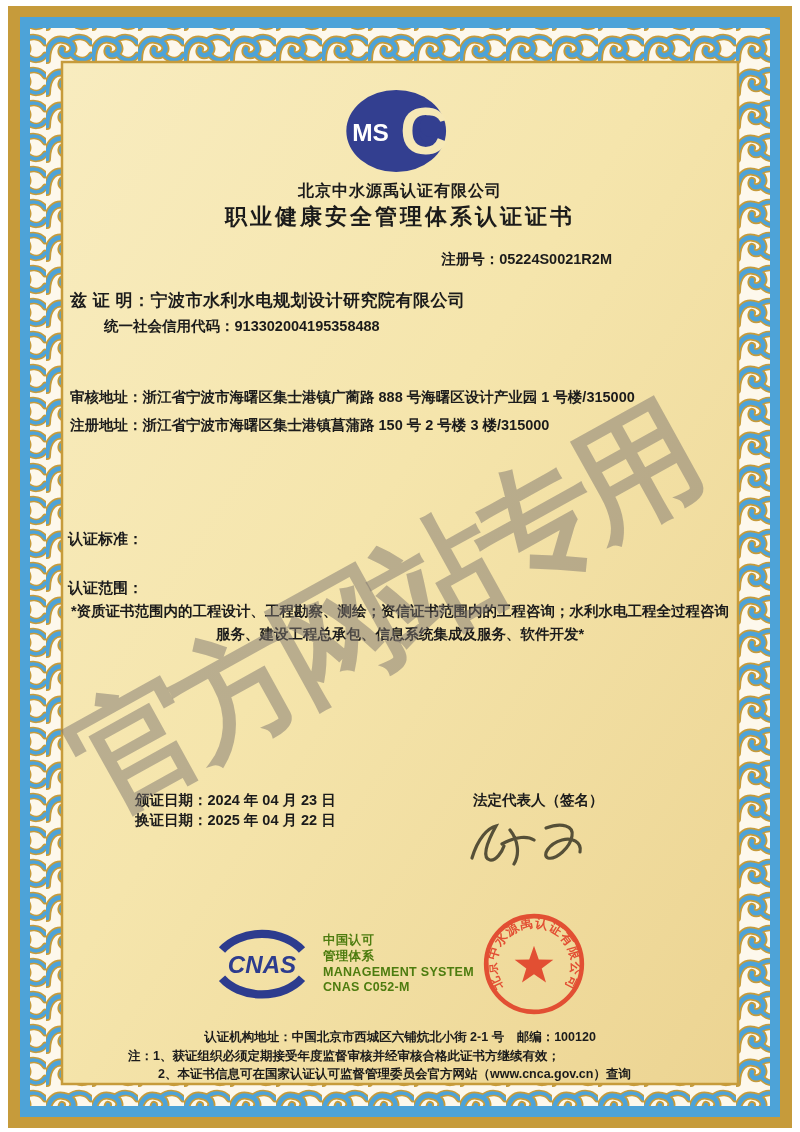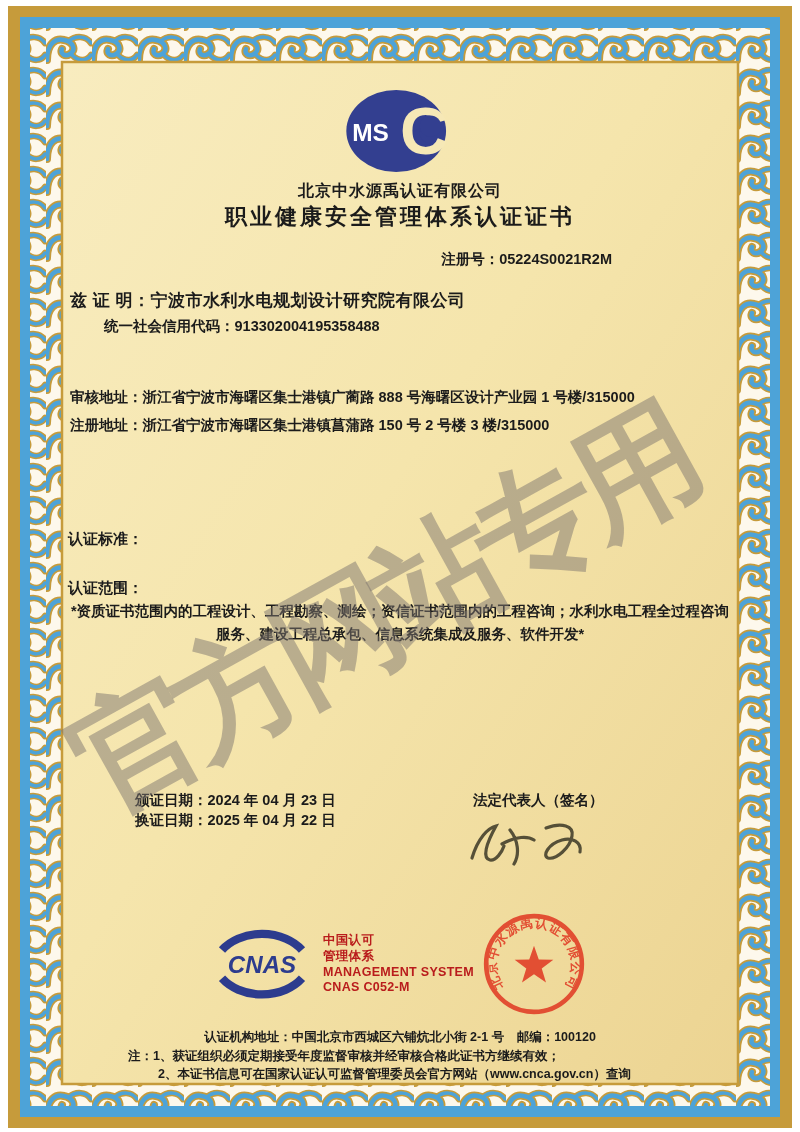--- a/index.html
+++ b/index.html
@@ -22,21 +22,21 @@
   .stdlabel{top:530px;left:68px;font-size:15px;}
   .stdvalue{top:555px;left:130px;font-size:14px;}
   .scopelabel{top:579px;left:68px;font-size:15px;text-align:center;}
   .scope1{top:602px;left:63px;width:674px;text-align:center;font-size:14.5px;}
   .scope2{top:625px;left:63px;width:674px;text-align:center;font-size:14.5px;}
   .dates{top:791px;left:135px;font-size:14.5px;line-height:19.5px;}
   .legal{top:791px;left:473px;font-size:14.5px;}
   .sig-svg{position:absolute;left:458px;top:814px;}
   .msc-logo{position:absolute;left:340px;top:88px;}
   .cnas-logo{position:absolute;left:212px;top:925px;}
-  .cnas-text{top:933px;left:323px;font-size:12.5px;line-height:15.8px;color:#b91c1c;letter-spacing:0.3px;}
+  .cnas-text{top:933px;left:323px;font-size:12.5px;line-height:15.8px;color:#4d7c0f;letter-spacing:0.3px;}
   .seal-svg{position:absolute;left:478px;top:908px;opacity:0.93;}
   .footaddr{top:1029px;font-size:12.5px;}
   .note1{top:1048px;left:128px;font-size:12.5px;text-align:right;}
   .note2{top:1066px;left:158px;font-size:12.5px;}
   .watermark{
     position:absolute;left:383px;top:612px;z-index:3;
     transform:translate(-50%,-50%) rotate(-29deg);
     font-size:126px;font-weight:700;letter-spacing:-12px;
     color:rgba(125,117,112,0.50);white-space:nowrap;
     font-family:"DejaVu Sans","Liberation Sans",sans-serif;

